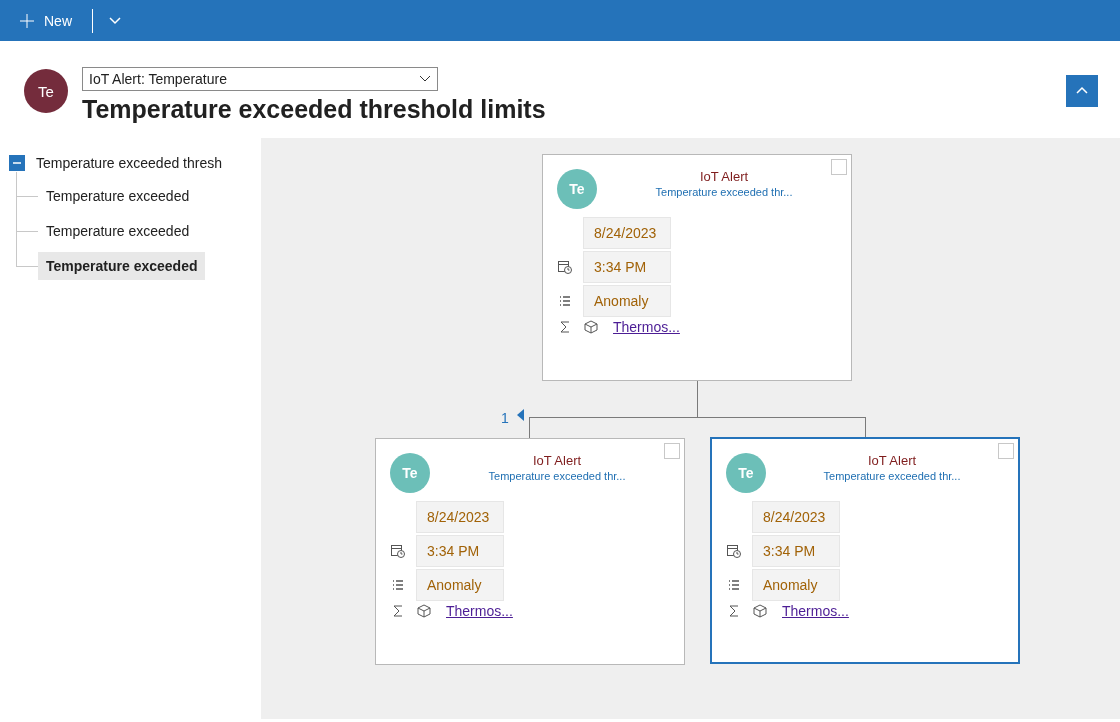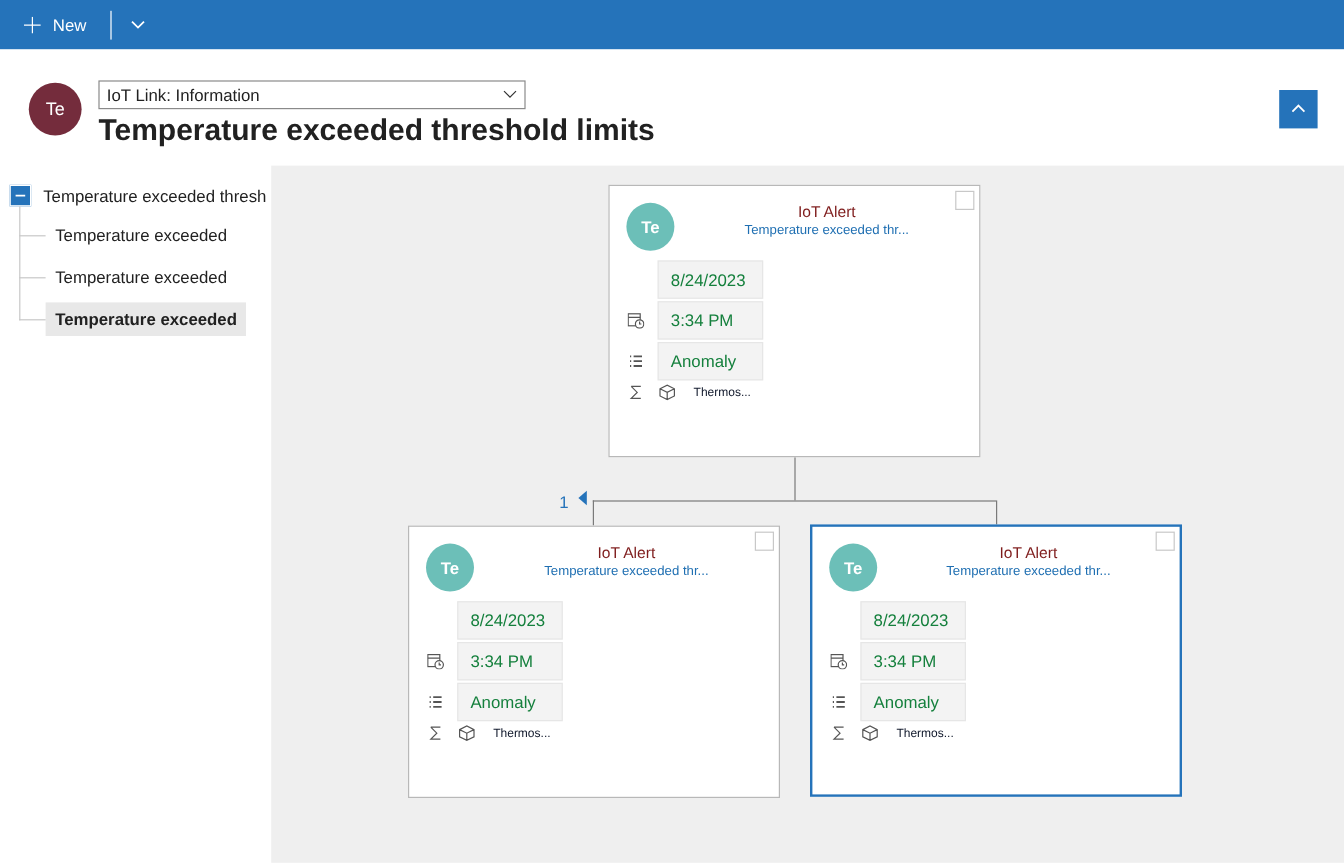--- a/index.html
+++ b/index.html
@@ -9,43 +9,43 @@
   .plus-ic{width:14px;height:14px}
   .divider-v{width:1px;height:24px;background:#fff;margin:0 4px}
   .chev-ic{width:12px;height:12px}
   .header-area{display:flex;align-items:flex-start;padding:26px 18px 14px 24px;gap:14px;border-bottom:none;position:relative}
   .avatar{width:44px;height:44px;border-radius:50%;background:#742c3c;color:#fff;display:flex;align-items:center;justify-content:center;font-size:15px;margin-top:2px}
   .header-texts{flex:1}
   .form-selector{width:356px;height:24px;border:1px solid #8a8a8a;display:flex;align-items:center;justify-content:space-between;padding:0 6px;font-size:14px;cursor:pointer;background:#fff}
   .page-title{font-size:25px;font-weight:700;margin-top:4px;color:#212121}
   .collapse-btn{width:32px;height:32px;background:#2573ba;display:flex;align-items:center;justify-content:center;cursor:pointer;position:absolute;right:22px;top:34px}
   .body-area{display:flex;height:calc(722px - 41px - 100px)}
-  .tree-panel{width:226px;border-right:1px solid #fff;background:#fff;padding-top:10px;overflow:hidden;white-space:nowrap}
+  .tree-panel{width:261px;border-right:1px solid #fff;background:#fff;padding-top:10px;overflow:hidden;white-space:nowrap}
   .tree-root{display:flex;align-items:center;height:30px;padding-left:8px;gap:10px;font-size:14px}
   .minus-box{width:18px;height:18px;border:1px solid #fff;background:#2573ba;display:flex;align-items:center;justify-content:center;cursor:pointer}
   .tree-children{position:relative;margin-left:16px}
   .tree-children::before{content:"";position:absolute;left:0;top:-6px;bottom:16px;width:1px;background:#c8c8c8}
   .tree-child{display:flex;align-items:center;height:35px;font-size:14px;padding-left:0;position:relative}
   .tree-child::before{content:"";position:absolute;left:0;top:50%;width:22px;height:1px;background:#c8c8c8}
   .tree-label{padding:6px 8px;margin-left:22px;overflow:hidden;text-overflow:ellipsis}
   .tree-child.selected .tree-label{background:#e8e8e8;font-weight:600}
   .canvas{flex:1;background:#efefef;position:relative;overflow:hidden}
   .card{position:absolute;width:310px;height:227px;background:#fff;border:1px solid #b8b8b8}
   .card.selected{border:2px solid #2573ba}
   .card-corner{position:absolute;right:4px;top:4px;width:16px;height:16px;border:1px solid #c8c8c8;background:#fff;cursor:pointer}
   .card-head{display:flex;gap:14px;padding:14px 14px 6px 14px;align-items:flex-start}
   .card-avatar{width:40px;height:40px;border-radius:50%;background:#6cbfb8;color:#fff;display:flex;align-items:center;justify-content:center;font-size:14px;font-weight:600;flex-shrink:0}
   .card-head-txt{flex:1;text-align:center;overflow:hidden}
   .card-type{font-size:13px;color:#7f1d1d;margin-bottom:2px}
   .card-title{font-size:11px;color:#1f6fb2;white-space:nowrap;overflow:hidden;text-overflow:ellipsis;cursor:pointer}
   .field-row{display:flex;align-items:center;padding:0 14px;gap:10px;margin-top:2px}
   .field-icon{width:16px;flex:none;display:flex;justify-content:center;color:#555}
   .field-icon.empty{width:16px}
-  .field-box{background:#f3f3f3;border:1px solid #e6e6e6;height:32px;display:flex;align-items:center;padding:0 10px;width:88px;font-size:14px;color:#15803d}
-  .link-val{color:#0f172a;cursor:pointer;font-size:10px;padding-left:4px}
+  .field-box{background:#f3f3f3;border:1px solid #e6e6e6;height:32px;display:flex;align-items:center;padding:0 10px;width:88px;font-size:14px;color:#a16207}
+  .link-val{color:#4c1d95;text-decoration:underline;cursor:pointer;font-size:14px;padding-left:4px}
   .link-ic{width:16px;height:16px;flex:none}
   
   .conn-v1{position:absolute;width:1px;background:#7a7a7a;left:436px;top:243px;height:36px}
   .conn-h{position:absolute;height:1px;background:#7a7a7a;left:268px;top:279px;width:336px}
   .conn-v2{position:absolute;width:1px;background:#7a7a7a;left:268px;top:279px;height:21px}
   .conn-v3{position:absolute;width:1px;background:#7a7a7a;left:604px;top:279px;height:21px}
   .nav-count{position:absolute;left:240px;top:272px;color:#2573ba;font-size:14px}
   .nav-arrow{position:absolute;left:254px;top:270px;cursor:pointer}
   svg{display:block}
 </style>
@@ -64,21 +64,21 @@
     <svg class="chev-ic" viewBox="0 0 12 12">
         <path d="M1 3l5 5 5-5" fill="none" stroke="#fff" stroke-width="1.5"></path>
       </svg>
   </div>
 </div>
 
 <div class="header-area">
   <div class="avatar">Te</div>
   <div class="header-texts">
     <div class="form-selector">
-      <span>IoT Link: Information</span>
+      <span>IoT Alert: Temperature</span>
       <svg width="12" height="12" viewBox="0 0 12 12">
           <path d="M1 3l5 5 5-5" fill="none" stroke="#333" stroke-width="1"></path>
         </svg>
     </div>
     <div class="page-title">Temperature exceeded threshold limits</div>
   </div>
   <div class="collapse-btn">
     <svg width="14" height="14" viewBox="0 0 14 14">
         <path d="M2 9l5-5 5 5" fill="none" stroke="#fff" stroke-width="1.5"></path>
       </svg>

